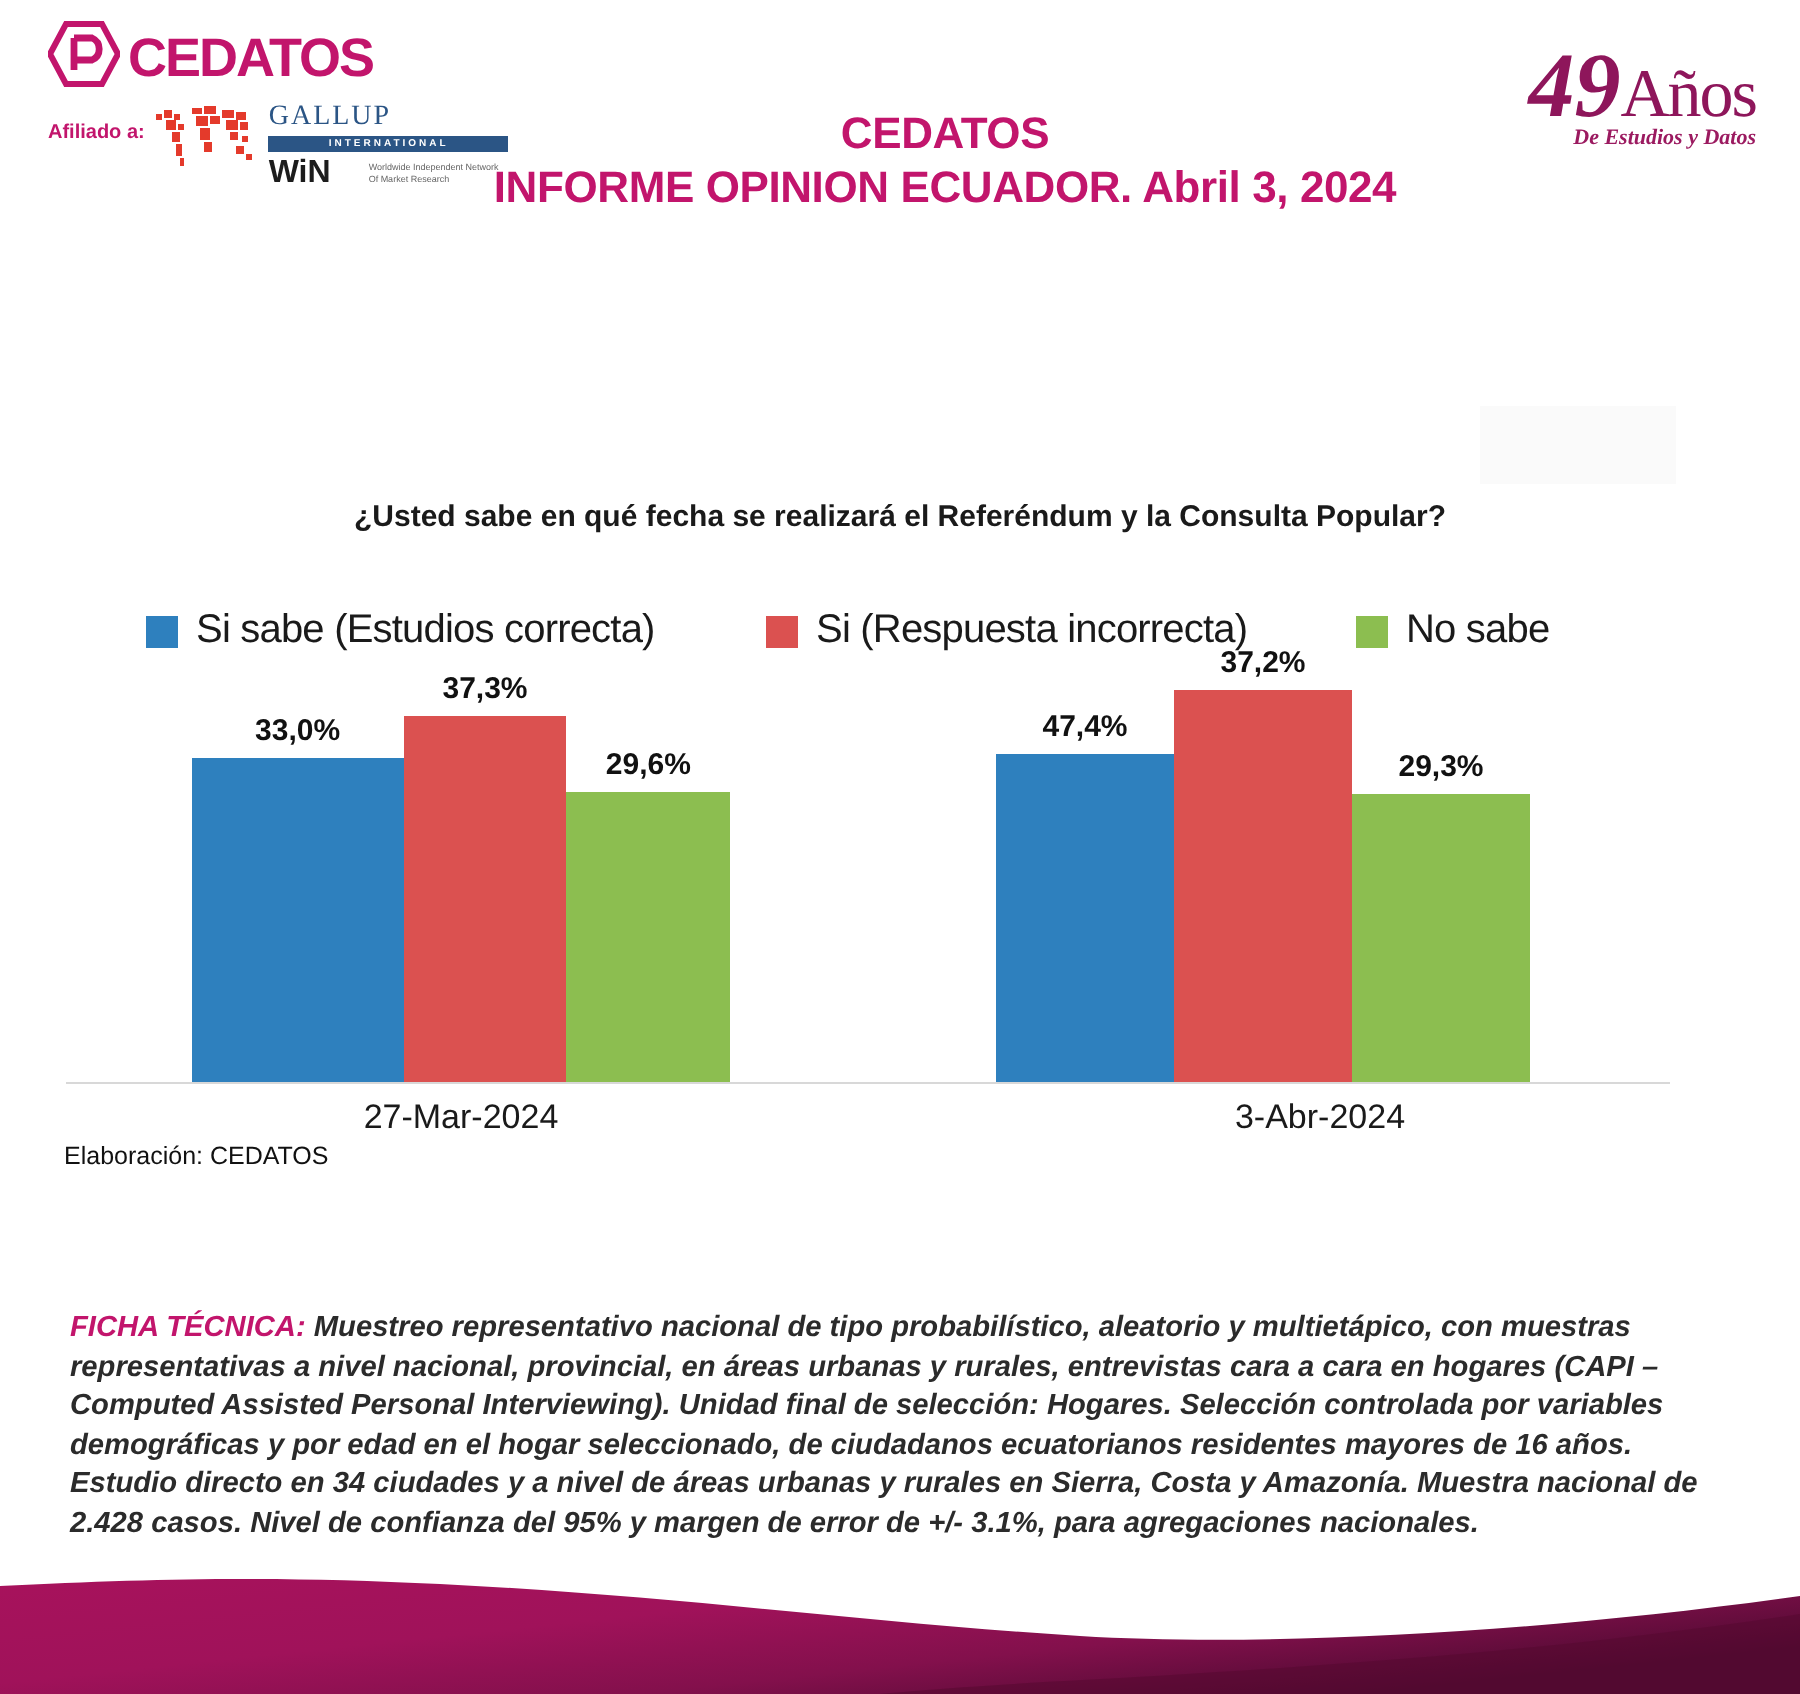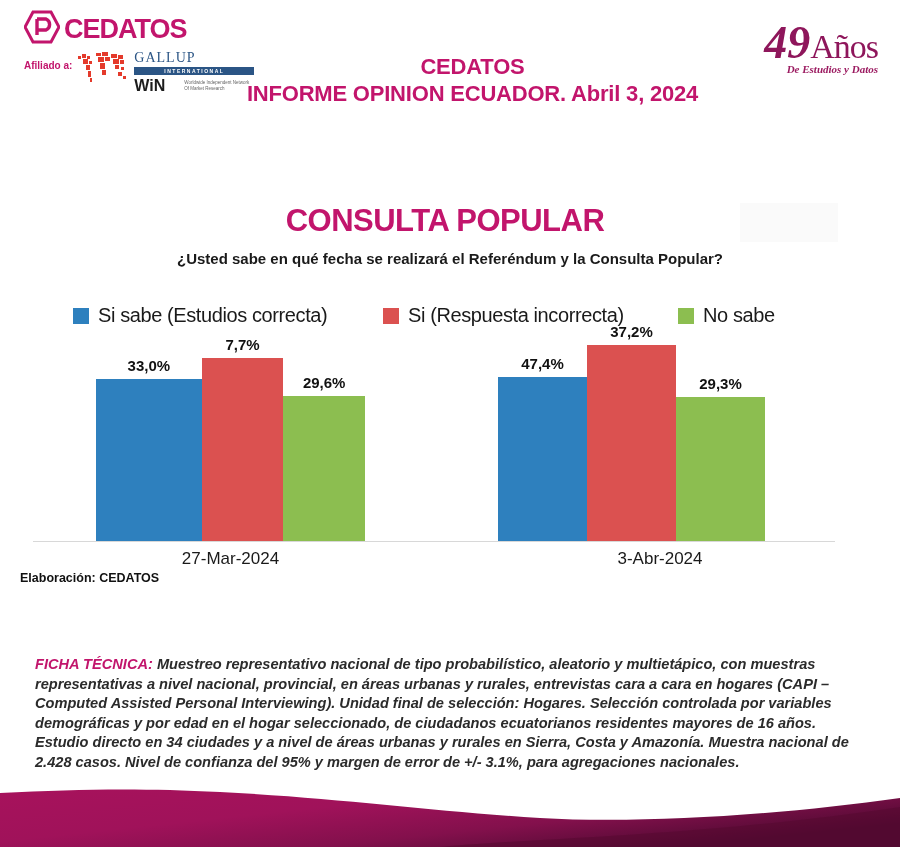--- a/index.html
+++ b/index.html
@@ -46,21 +46,21 @@
   
   .plot{position:absolute;left:0;top:330px;width:900px;height:211px;}
   .bar-group{position:absolute;bottom:0;display:flex;align-items:flex-end;}
   .group-0{left:96px;width:269px;} .group-1{left:498px;width:268px;}
   .bar{position:relative;width:89px;}
   .bar-label{position:absolute;top:-22px;left:50%;transform:translateX(-50%);
              font-size:15px;font-weight:bold;color:#111;white-space:nowrap;}
   .axis-line{position:absolute;left:33px;top:541px;width:802px;height:1px;background:#D8D8D8;}
   .cat-label{position:absolute;top:549px;text-align:center;font-size:17px;color:#1a1a1a;}
   .cat-0{left:96px;width:269px;} .cat-1{left:526px;width:268px;}
-  .footnote{position:absolute;left:20px;top:571px;font-size:12.5px;font-weight:bold;color:#111;}
+  .footnote{position:absolute;left:32px;top:571px;font-size:12.5px;font-weight:normal;color:#111;}
 
   
   .ficha{position:absolute;left:35px;top:655px;width:832px;
          font-size:14.6px;font-weight:bold;font-style:italic;line-height:19.6px;color:#2B2B2B;}
   .ficha-label{color:#C2156C;}
 
   
   .wave{position:absolute;left:0;top:767px;width:900px;height:80px;}
 </style>
 </head>
@@ -123,21 +123,20 @@
     <div>CEDATOS</div>
     <div>INFORME OPINION ECUADOR. Abril 3, 2024</div>
   </div>
 
   <div class="anniv">
     <span class="anniv-num">49</span><span class="anniv-word">Años</span>
     <div class="anniv-tag">De Estudios y Datos</div>
   </div>
 
   <div class="faint-box"></div>
-  <div class="section-title">CONSULTA POPULAR</div>
   <div class="question">¿Usted sabe en qué fecha se realizará el Referéndum y la Consulta Popular?</div>
 
   <div class="legend-item legend-1">
     <span class="legend-swatch" style="background: rgb(46, 128, 190);"></span>
     <span class="legend-label">Si sabe (Estudios correcta)</span>
   </div>
   <div class="legend-item legend-2">
     <span class="legend-swatch" style="background: rgb(219, 81, 80);"></span>
     <span class="legend-label">Si (Respuesta incorrecta)</span>
   </div>
@@ -145,21 +144,21 @@
     <span class="legend-swatch" style="background: rgb(140, 190, 80);"></span>
     <span class="legend-label">No sabe</span>
   </div>
 
   <div class="plot">
     <div class="bar-group group-0">
         <div class="bar" style="height: 161.7px; background: rgb(46, 128, 190); padding-left: 24px;">
           <div class="bar-label">33,0%</div>
         </div>
         <div class="bar" style="height: 182.77px; background: rgb(219, 81, 80);">
-          <div class="bar-label">7,7%</div>
+          <div class="bar-label">37,3%</div>
         </div>
         <div class="bar" style="height: 145.04px; background: rgb(140, 190, 80);">
           <div class="bar-label">29,6%</div>
         </div>
       </div>
     <div class="bar-group group-1">
         <div class="bar" style="height: 164.15px; background: rgb(46, 128, 190);">
           <div class="bar-label">47,4%</div>
         </div>
         <div class="bar" style="height: 196px; background: rgb(219, 81, 80);">

